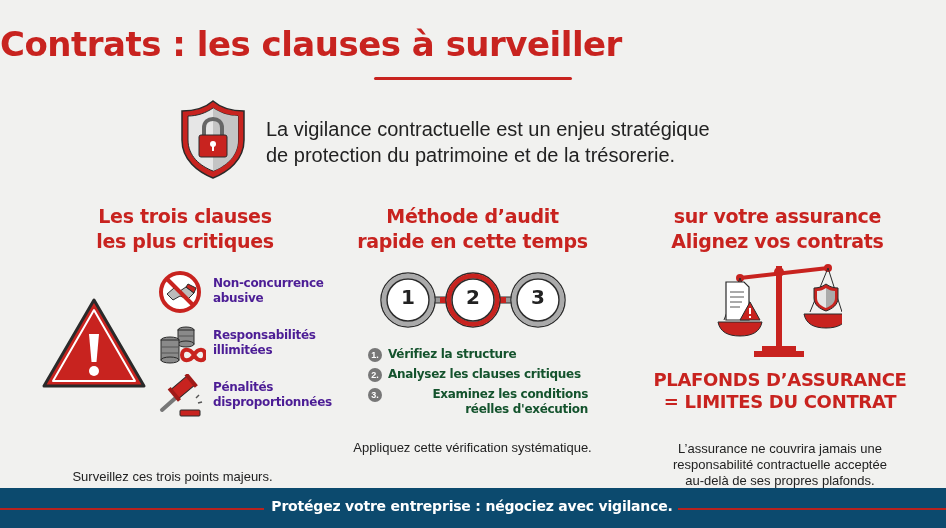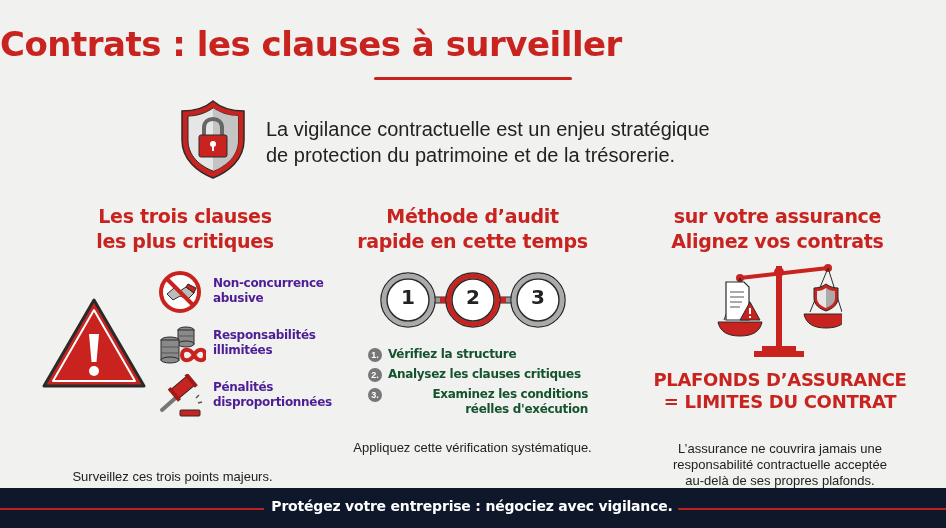--- a/index.html
+++ b/index.html
@@ -66,21 +66,21 @@
       position: absolute; left: 630px; top: 369px; width: 300px; text-align: center;
       font-family: "DejaVu Sans", sans-serif; font-weight: bold;
       font-size: 18px; line-height: 22px; color: #c8231f; letter-spacing: -0.3px;
     }
     .ins-note {
       position: absolute; left: 640px; top: 441px; width: 280px; text-align: center;
       font-size: 13px; line-height: 16px; color: #222;
     }
     .footer {
       position: absolute; left: 0; top: 488px; width: 946px; height: 40px;
-      background: #0f172a;
+      background: #0c4a6e;
     }
     .footer .line { position: absolute; top: 20px; height: 2px; background: #b8231f; }
     .footer .line.l { left: 0; width: 264px; }
     .footer .line.r { left: 678px; width: 268px; }
     .footer .tagline {
       position: absolute; left: 270px; top: 10px; width: 404px; text-align: center;
       font-family: "DejaVu Sans", sans-serif; font-weight: bold; font-size: 14px;
       color: #fff; letter-spacing: -0.2px;
     }
   </style>

